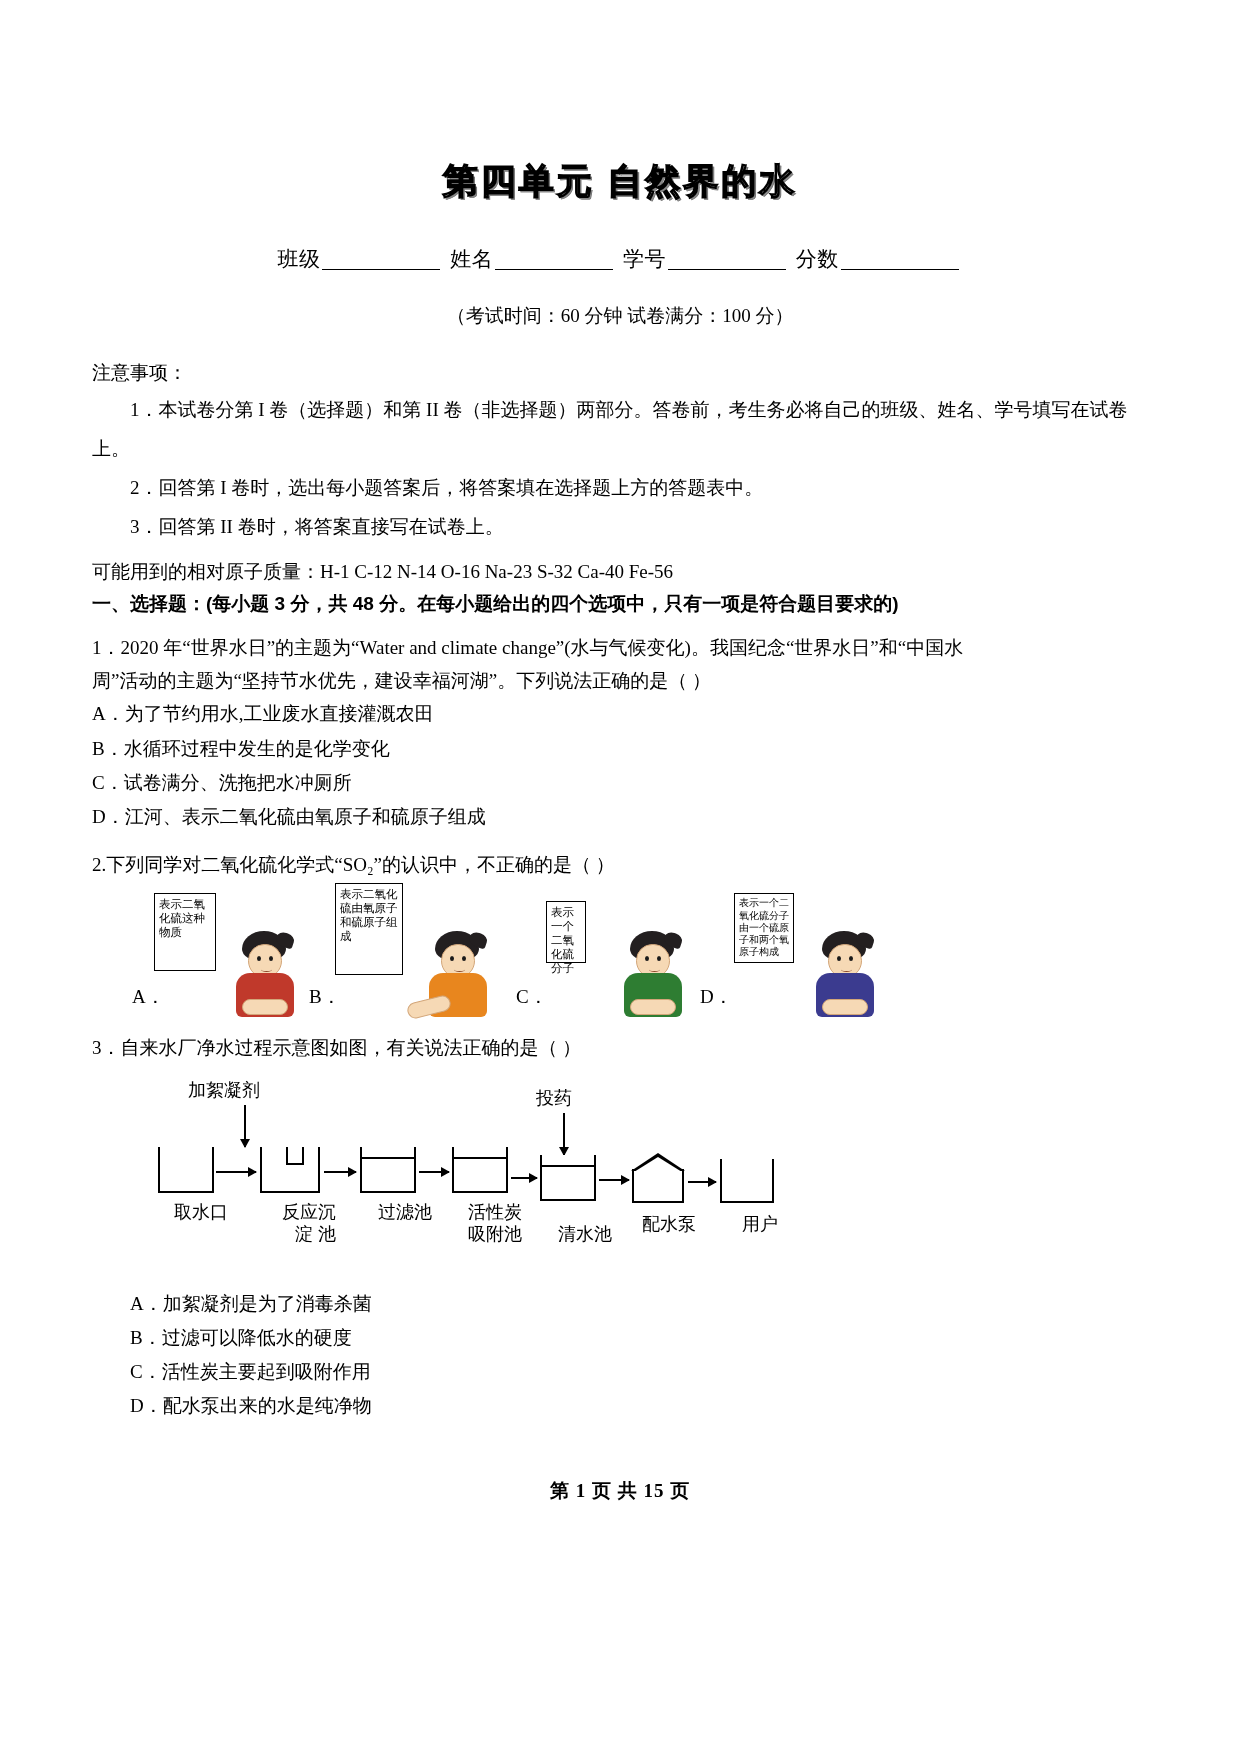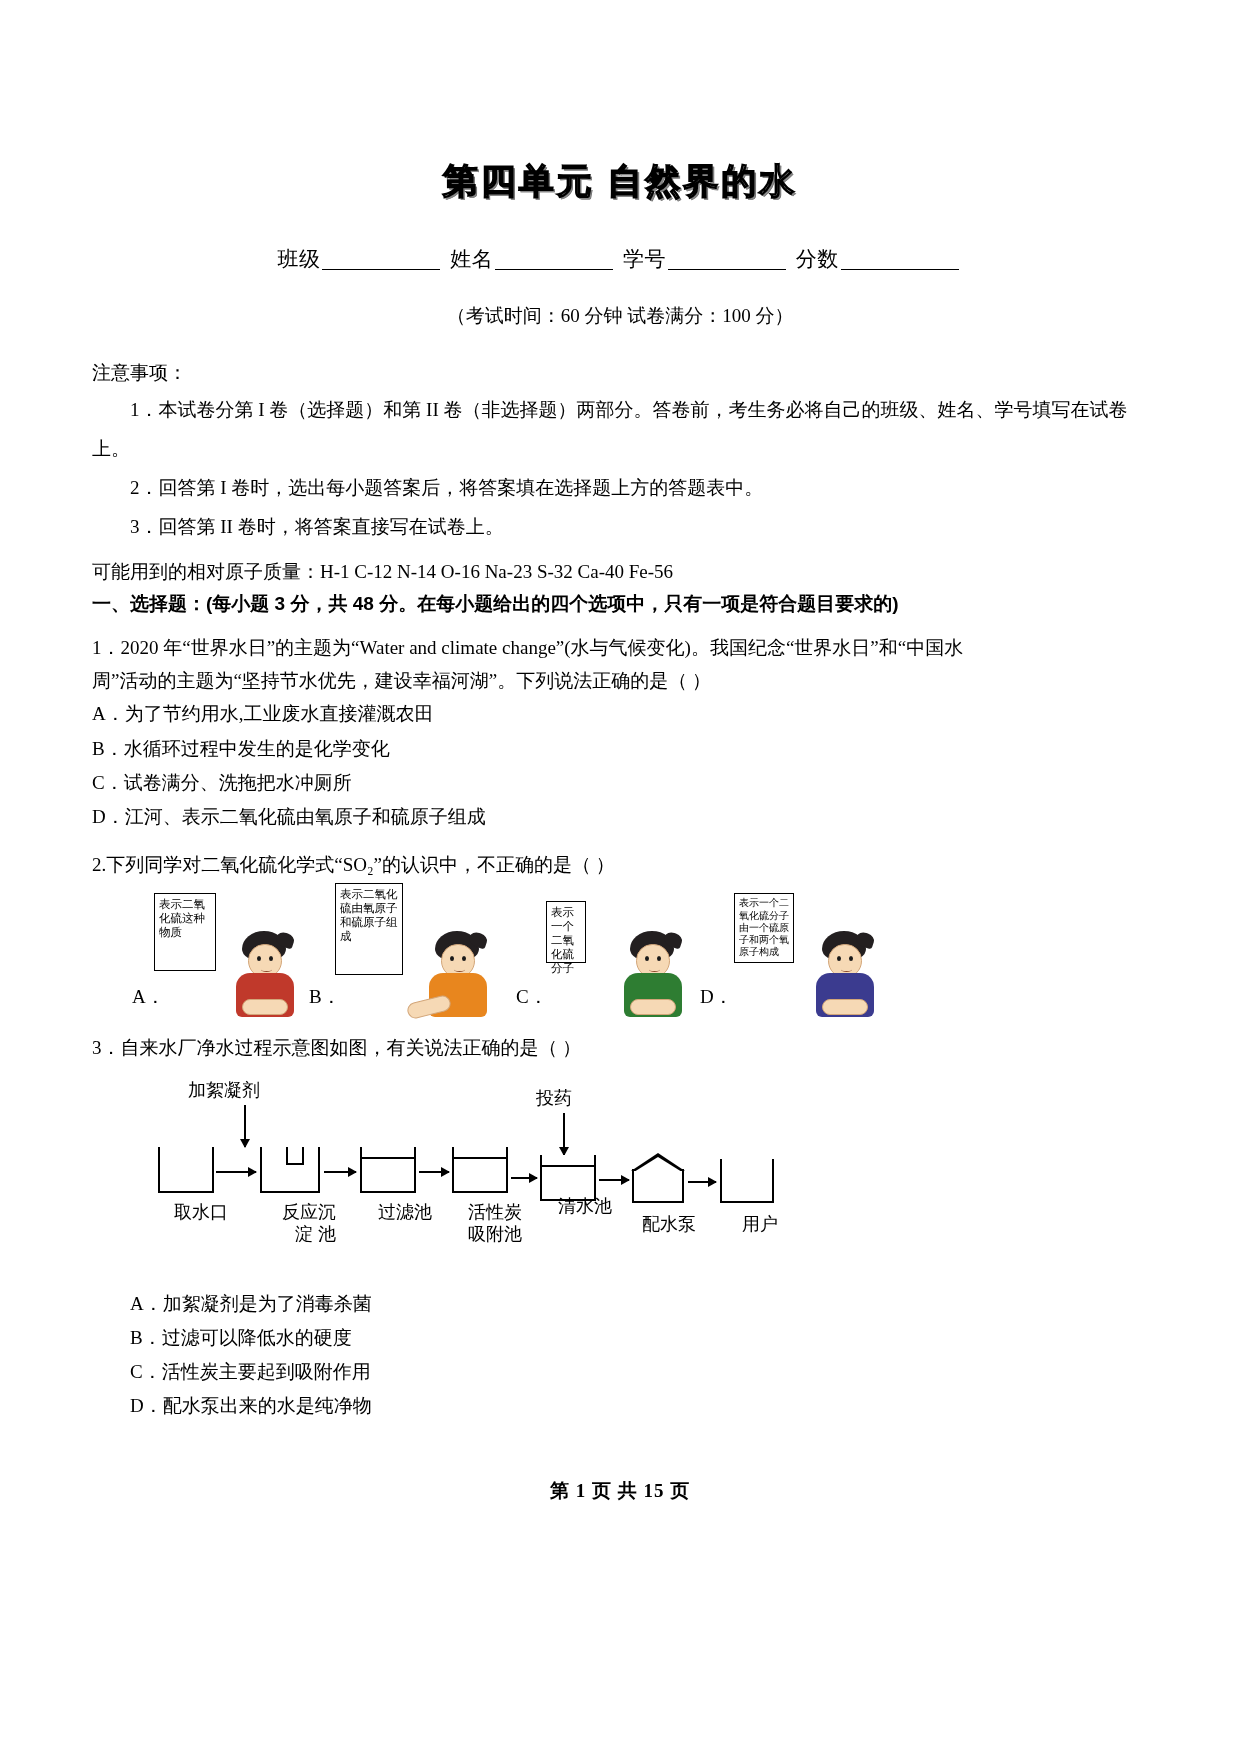--- a/index.html
+++ b/index.html
@@ -369,21 +369,21 @@
         <div class="pd-arrow" style="left:548px; top:102px; width:28px;"></div>
 
         <div class="pd-box" style="left:580px; top:80px; width:54px; height:44px; border-top:none;"></div>
 
         <div class="pd-label" style="left:4px; top:122px; width:84px;">取水口</div>
         <div class="pd-label" style="left:108px; top:122px; width:88px; white-space:pre-line;">反应沉
 淀  池</div>
         <div class="pd-label" style="left:208px; top:122px; width:84px;">过滤池</div>
         <div class="pd-label" style="left:298px; top:122px; width:84px; white-space:pre-line;">活性炭
 吸附池</div>
-        <div class="pd-label" style="left:388px; top:116px; width:84px;">清水池</div>
+        <div class="pd-label" style="left:388px; top:144px; width:84px;">清水池</div>
         <div class="pd-label" style="left:480px; top:134px; width:76px;">配水泵</div>
         <div class="pd-label" style="left:576px; top:134px; width:62px;">用户</div>
       </div>
 
       <div class="option option-indent" style="margin-top:18px;">A．加絮凝剂是为了消毒杀菌</div>
       <div class="option option-indent">B．过滤可以降低水的硬度</div>
       <div class="option option-indent">C．活性炭主要起到吸附作用</div>
       <div class="option option-indent">D．配水泵出来的水是纯净物</div>
     </div>
 

